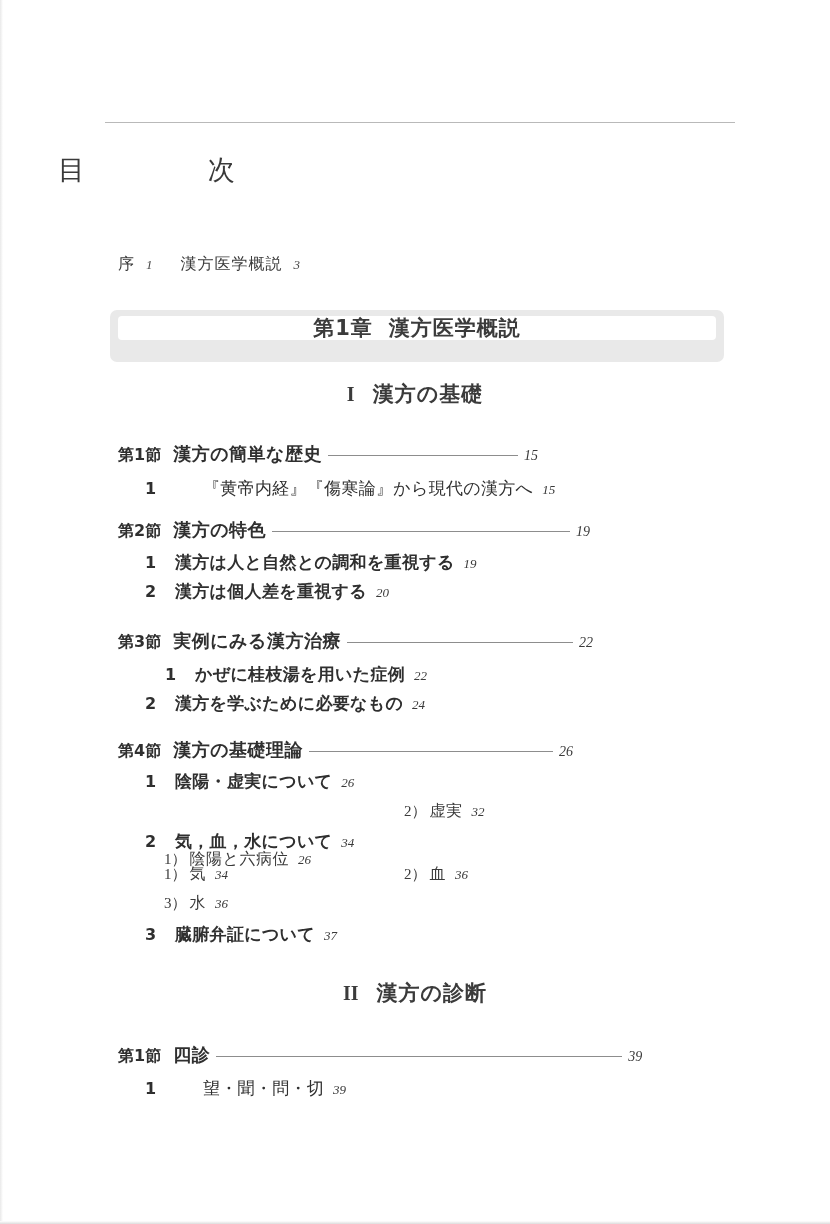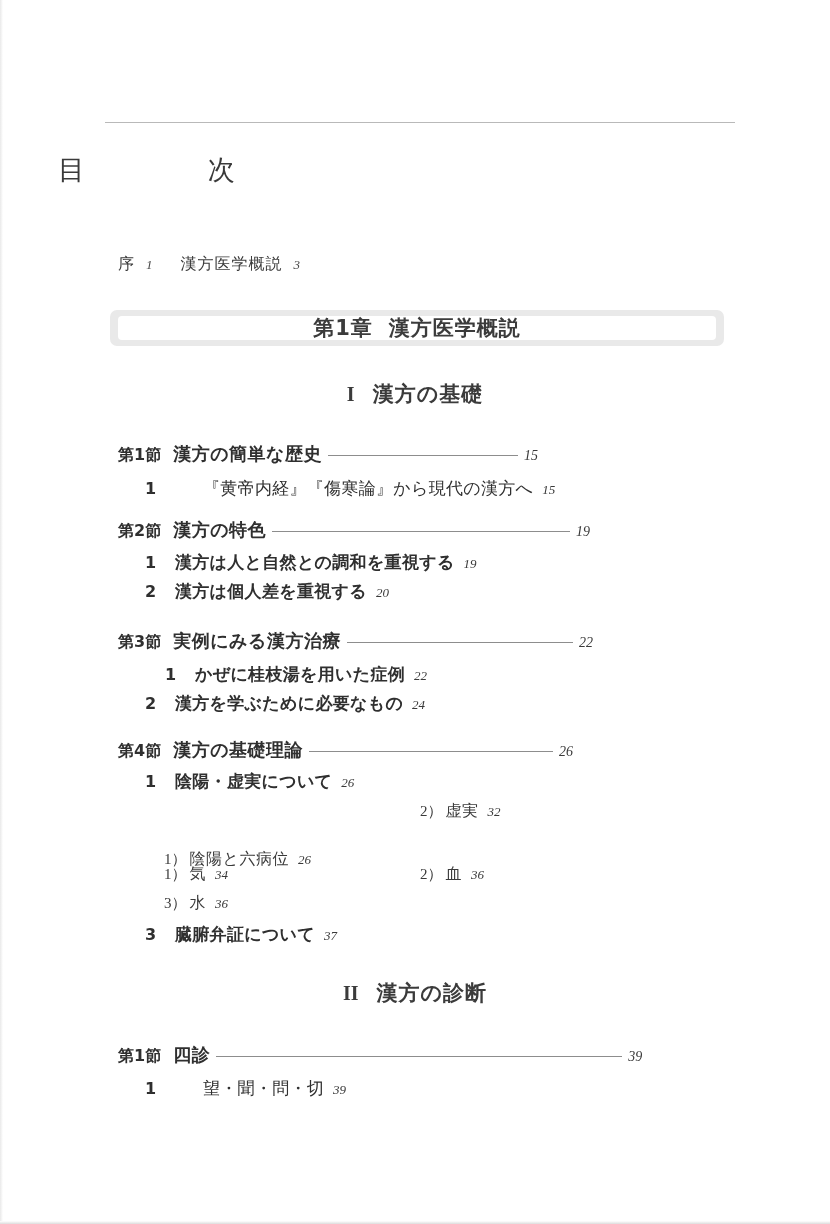--- a/index.html
+++ b/index.html
@@ -75,21 +75,21 @@
   }
   .fm-gap { display: inline-block; width: 26px; }
   .fm-gap-sm { display: inline-block; width: 9px; }
 
   
   .chapter-banner {
     position: absolute;
     left: 110px;
     top: 310px;
     width: 614px;
-    height: 36px;
+    height: 52px;
     background: #e9e9e9;
     border-radius: 7px;
   }
   .chapter-banner::after {
     content: "";
     position: absolute;
     left: 8px;
     top: 6px;
     width: 598px;
     height: 24px;
@@ -209,21 +209,21 @@
 
   
   .item-l2 {
     position: absolute;
     white-space: nowrap;
     font-family: "Liberation Serif", "DejaVu Serif", serif;
     font-size: 16px;
     color: #3a3a3a;
   }
   .item-l2.col1 { left: 164px; }
-  .item-l2.col2 { left: 420px; }
+  .item-l2.col2 { left: 404px; }
   .item-l2 .marker { font-size: 15px; }
   .item-l2 .txt { letter-spacing: 0.5px; padding-left: 3px; }
   .item-l2 .pg {
     font-style: italic;
     font-size: 13px;
     padding-left: 9px;
     color: #3a3a3a;
   }
 </style>
 </head>
@@ -286,20 +286,23 @@
     <span class="num">1</span><span class="txt">陰陽・虚実について</span><span class="pg">26</span>
   </div>
 
   <div class="item-l2 col1" style="top:801px;margin-top:48px;">
     <span class="marker">1）</span><span class="txt">陰陽と六病位</span><span class="pg">26</span>
   </div>
   <div class="item-l2 col2" style="top:801px;">
     <span class="marker">2）</span><span class="txt">虚実</span><span class="pg">32</span>
   </div>
 
+  <div class="item-l1" style="top:830px;">
+    <span class="num">2</span><span class="txt">気，血，水について</span><span class="pg">34</span>
+  </div>
 
   <div class="item-l2 col1" style="top:864px;">
     <span class="marker">1）</span><span class="txt">気</span><span class="pg">34</span>
   </div>
   <div class="item-l2 col2" style="top:864px;">
     <span class="marker">2）</span><span class="txt">血</span><span class="pg">36</span>
   </div>
 
   <div class="item-l2 col1" style="top:893px;">
     <span class="marker">3）</span><span class="txt">水</span><span class="pg">36</span>

